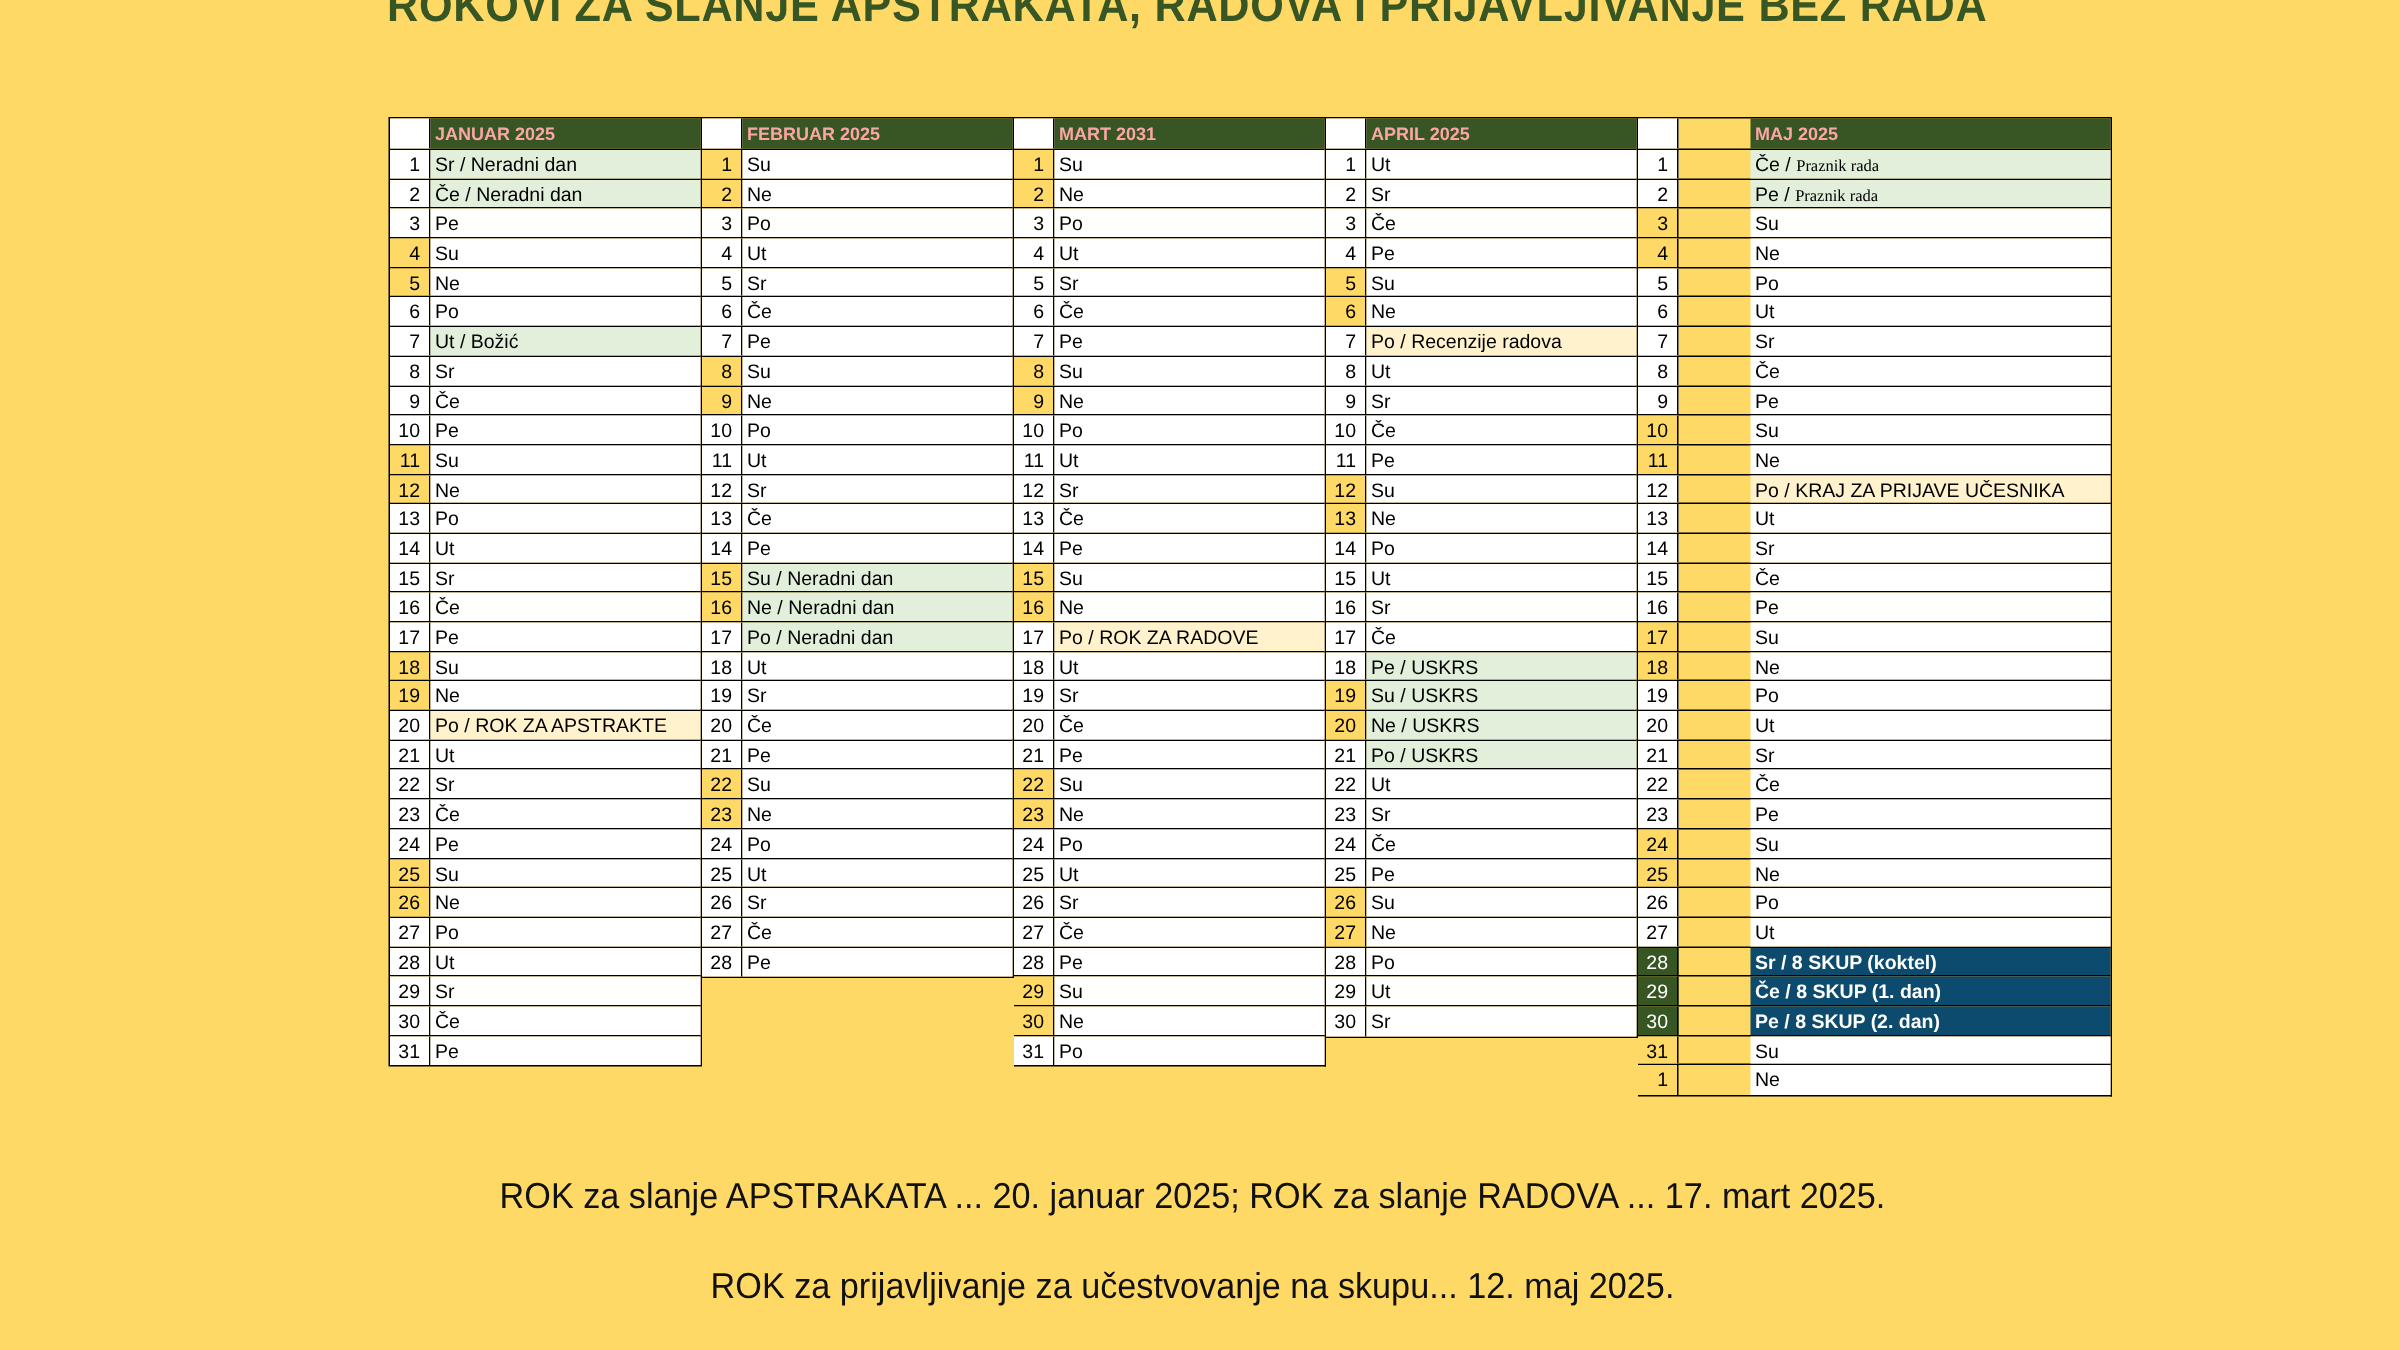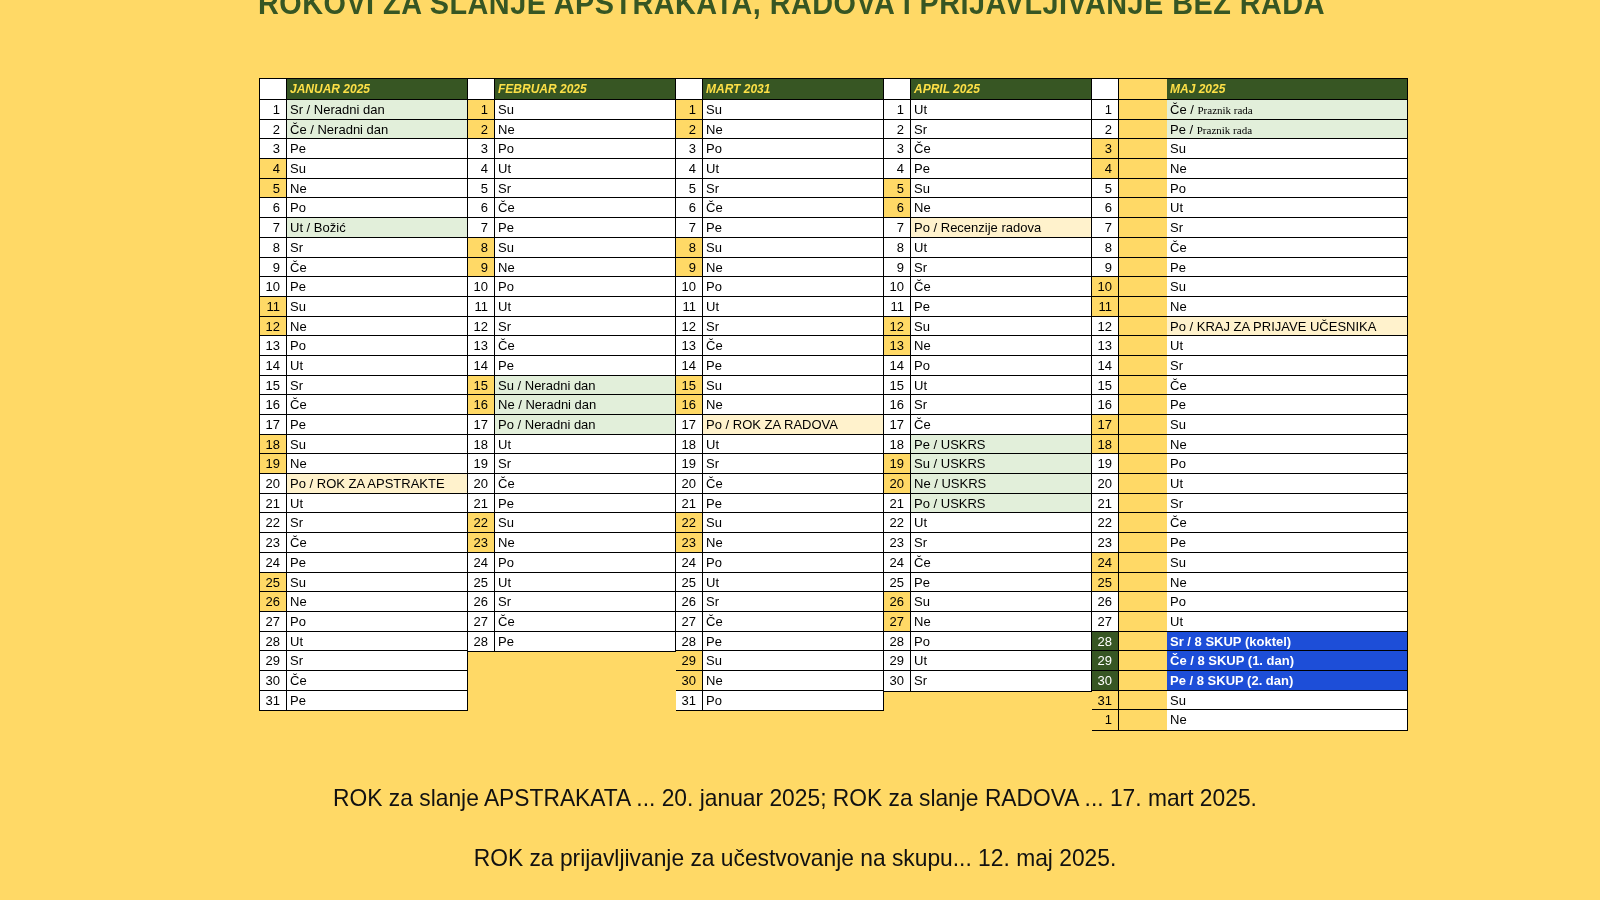--- a/index.html
+++ b/index.html
@@ -28,25 +28,25 @@
     width:27px; box-sizing:border-box; border-right:1px solid #000;
     font-family:"Liberation Sans", sans-serif; font-size:13px; line-height:19px;
     text-align:right; padding-right:6px; background:#fff; color:#000;
   }
   .name {
     box-sizing:border-box; padding-left:3px;
     font-family:"Liberation Sans", sans-serif; font-size:13px; line-height:19px;
     background:#fff; color:#000; white-space:nowrap; overflow:hidden;
   }
   .hdr .num { background:#fff; }
-  .hdr .name { background:#375623; color:#fde047; font-weight:bold; font-size:12px; line-height:20px;font-style:italic; }
+  .hdr .name { background:#375623; color:#fca5a5; font-weight:bold; font-size:12px; line-height:20px; }
   .num.we { background:#FFD966; }
   .name.holiday { background:#E2EFDA; }
   .name.deadline { background:#FFF2CC; }
-  .name.event { background:#1d4ed8; color:#fff; font-weight:bold; }
+  .name.event { background:#0c4a6e; color:#fff; font-weight:bold; }
   .num.event { background:#375623; color:#fff; }
   .name .b { font-weight:normal; }
   .name .sm { font-size:11px;font-family:Liberation Serif, serif; }
   .w-std .name { width:180px; }
   .w-may .name { width:240px;margin-left:48px; }
   .footer {
     position:absolute; left:0; width:1590px; text-align:center;
     font-family:"Liberation Sans", sans-serif; font-size:24px; color:#111;
     transform:scaleX(0.95); transform-origin:center;
   }
@@ -371,21 +371,21 @@
       <div class="row">
         <div class="num we">15</div>
         <div class="name"><span>Su</span></div>
       </div>
       <div class="row">
         <div class="num we">16</div>
         <div class="name"><span>Ne</span></div>
       </div>
       <div class="row">
         <div class="num">17</div>
-        <div class="name deadline"><span>Po</span><span> / </span><span class="b">ROK ZA RADOVA</span></div>
+        <div class="name deadline"><span>Po</span><span> / </span><span class="b">ROK ZA RADOVE</span></div>
       </div>
       <div class="row">
         <div class="num">18</div>
         <div class="name"><span>Ut</span></div>
       </div>
       <div class="row">
         <div class="num">19</div>
         <div class="name"><span>Sr</span></div>
       </div>
       <div class="row">

